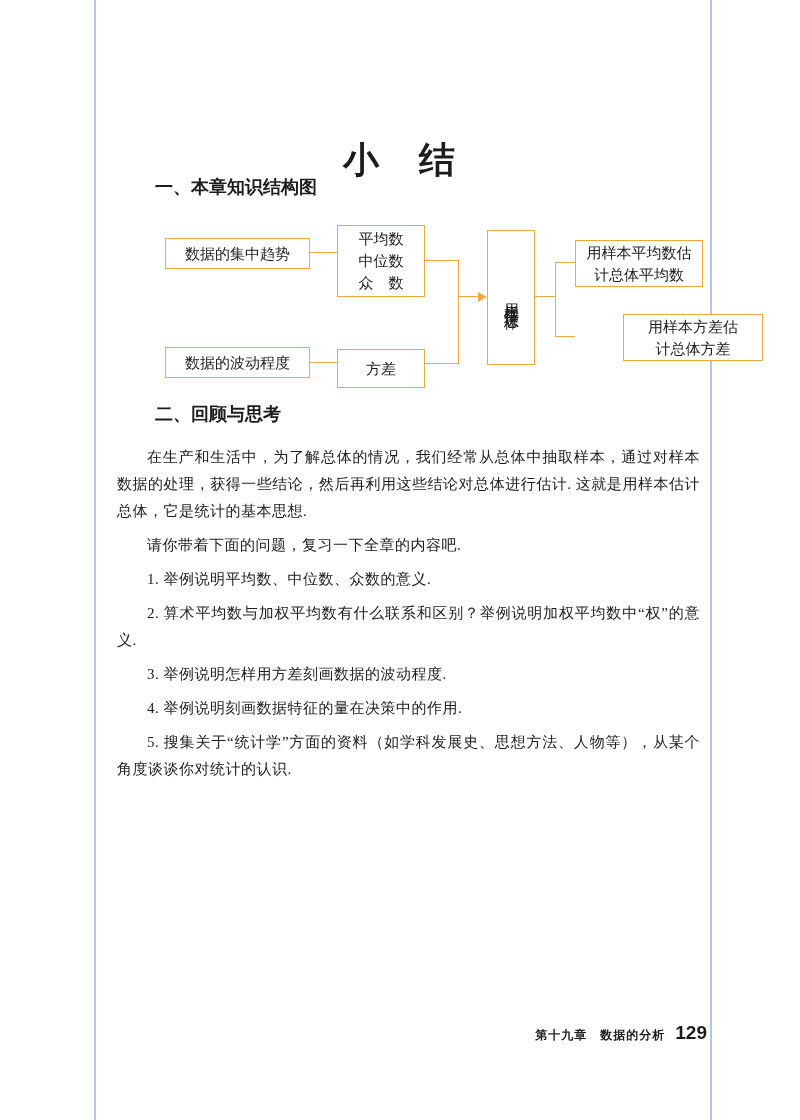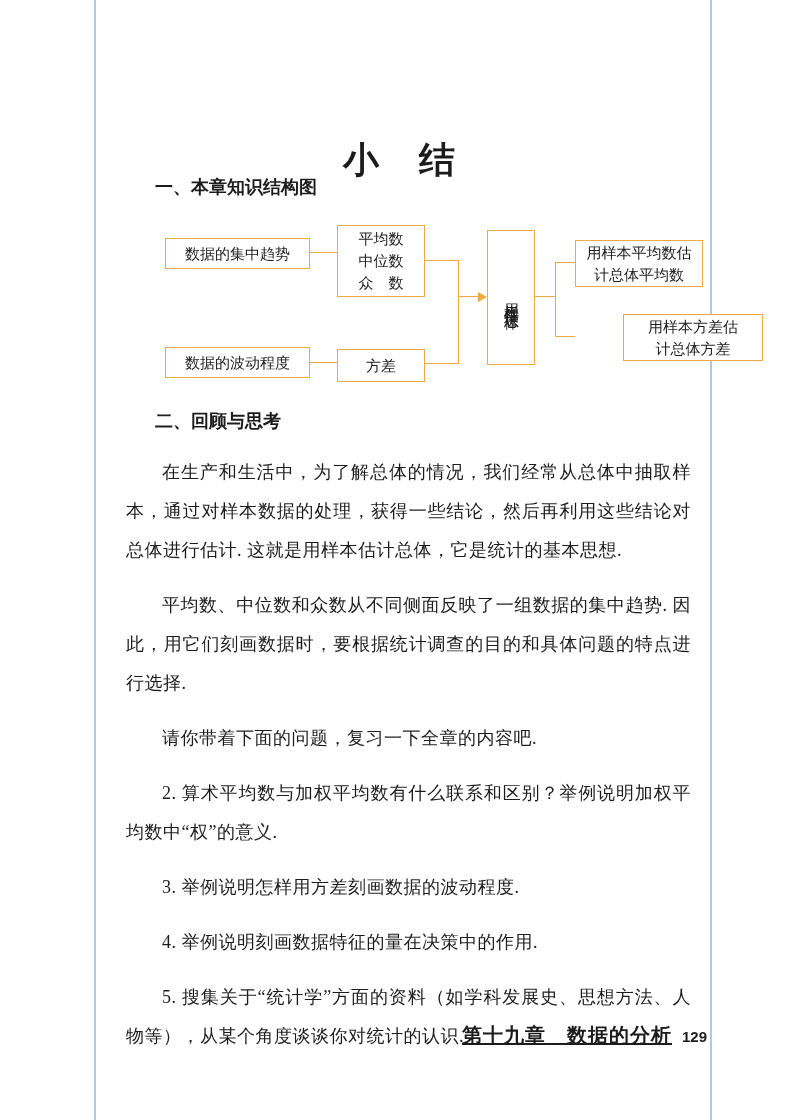--- a/index.html
+++ b/index.html
@@ -14,56 +14,56 @@
   .page-title{
     position:absolute;top:100px;left:0;width:800px;text-align:center;
     font-size:36px;font-weight:600;letter-spacing:2px;margin-top:36px;
   }
 
   .sec-heading{
     position:absolute;left:155px;
     font-family:"Liberation Sans", sans-serif;font-weight:bold;font-size:18px;
   }
   .sec-heading.one{top:175px;}
-  .sec-heading.two{top:402px;margin-top:7px;}
+  .sec-heading.two{top:402px;}
 
   .diagram{position:absolute;top:222px;left:0;width:800px;height:170px;}
   .dbox{
     position:absolute;border:1.4px solid #f0a843;background:#fff;
     display:flex;flex-direction:column;align-items:center;justify-content:center;
     font-size:15px;line-height:22px;text-align:center;box-sizing:border-box;
   }
   .dbox.central{left:165px;top:16px;width:145px;height:31px;}
   .dbox.stats{left:337px;top:3px;width:88px;height:72px;}
   .dbox.fluct{left:165px;top:125px;width:145px;height:31px;}
-  .dbox.variance{left:337px;top:127px;width:88px;height:33px;}
+  .dbox.variance{left:337px;top:127px;width:88px;height:39px;}
   .dbox.estimate{left:487px;top:8px;width:48px;height:135px;}
   .dbox.estimate .vtext{writing-mode:vertical-lr;text-orientation:upright;letter-spacing:2px;line-height:1;}
   .dbox.mean-est{left:575px;top:18px;width:128px;height:47px;}
   .dbox.var-est{left:575px;top:92px;width:140px;height:47px;margin-left:48px;}
 
   .dline{position:absolute;background:#f0a843;}
   .arrow-right{
     position:absolute;width:0;height:0;
     border-top:5px solid transparent;border-bottom:5px solid transparent;
     border-left:9px solid #f0a843;
   }
 
   .body-text{position:absolute;top:437px;left:110px;width:597px;}
   .body-text p{
-    margin:16px;text-indent:2em;font-size:18px;line-height:39px;
+    margin:7px;text-indent:2em;font-size:15px;line-height:27px;
     text-align:justify;letter-spacing:0.5px;
   }
 
   .footer{
     position:absolute;top:1022px;left:110px;width:597px;text-align:right;
   }
-  .footer .chapter{font-weight:bold;font-size:20px;letter-spacing:1px;text-decoration:underline;}
+  .footer .chapter{font-weight:bold;font-size:12px;letter-spacing:1px;}
   .footer .pageno{
-    font-family:"Liberation Sans", sans-serif;font-weight:bold;font-size:15px;margin-left:10px;
+    font-family:"Liberation Sans", sans-serif;font-weight:bold;font-size:19px;margin-left:10px;
   }
 </style>
 </head>
 <body>
 
 <div class="side-line left"></div>
 <div class="side-line right"></div>
 
 <div class="page-title">小　结</div>
 
@@ -112,22 +112,22 @@
   <div class="dline" style="left:535px;top:74px;width:20px;height:1.4px;"></div>
   <div class="dline" style="left:555px;top:40px;width:1.4px;height:75px;"></div>
   <div class="dline" style="left:555px;top:40px;width:20px;height:1.4px;"></div>
   <div class="dline" style="left:555px;top:114px;width:20px;height:1.4px;"></div>
 </div>
 
 <div class="sec-heading two">二、回顾与思考</div>
 
 <div class="body-text">
   <p>在生产和生活中，为了解总体的情况，我们经常从总体中抽取样本，通过对样本数据的处理，获得一些结论，然后再利用这些结论对总体进行估计. 这就是用样本估计总体，它是统计的基本思想.</p>
-  <p>平均数、中位数和众数从不同侧面反映了一组数据的集中趋势. 因此，用它们刻画数据时，要根据统计调查的目的和具体问题的特点进行选择.</p>
   <p>请你带着下面的问题，复习一下全章的内容吧.</p>
+  <p>1. 举例说明平均数、中位数、众数的意义.</p>
   <p>2. 算术平均数与加权平均数有什么联系和区别？举例说明加权平均数中“权”的意义.</p>
   <p>3. 举例说明怎样用方差刻画数据的波动程度.</p>
   <p>4. 举例说明刻画数据特征的量在决策中的作用.</p>
   <p>5. 搜集关于“统计学”方面的资料（如学科发展史、思想方法、人物等），从某个角度谈谈你对统计的认识.</p>
 </div>
 
 <div class="footer">
   <span class="chapter">第十九章　数据的分析</span><span class="pageno">129</span>
 </div>
 

